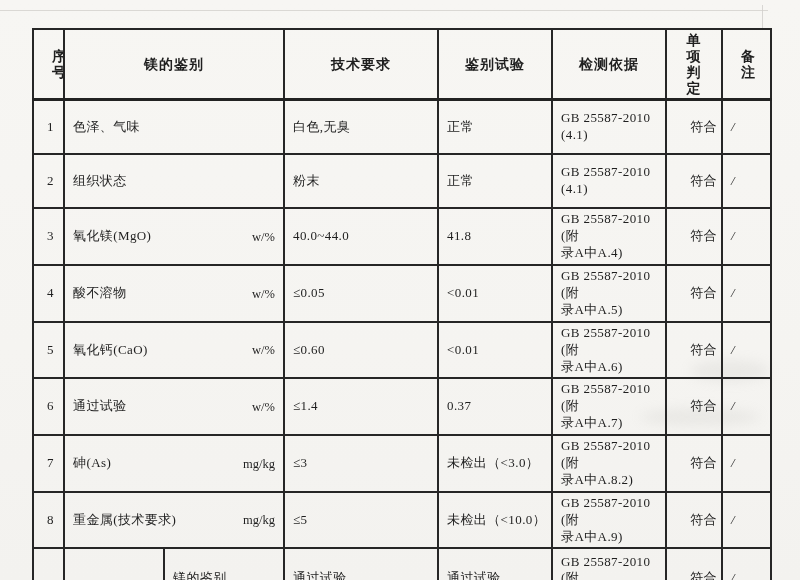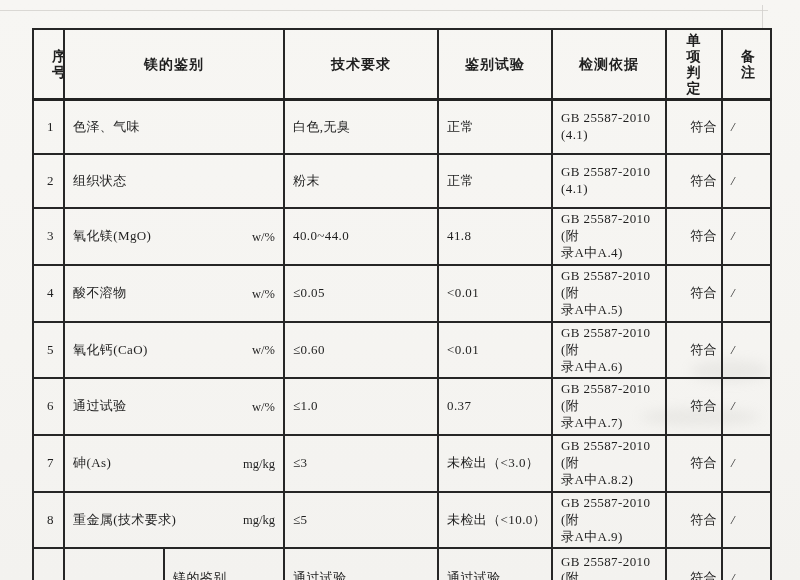--- a/index.html
+++ b/index.html
@@ -171,21 +171,21 @@
   </tr>
 
   <tr class="rh">
     <td class="c-no">6</td>
     <td colspan="2">
       <div class="item-row">
             <span>通过试验</span>
             <span class="unit">w/%</span>
           </div>
     </td>
-    <td class="c-req">≤1.0</td>
+    <td class="c-req">≤1.4</td>
     <td class="c-res">0.37</td>
     <td class="c-basis">GB 25587-2010(附
 录A中A.7)</td>
     <td class="c-judge">符合</td>
     <td class="c-remark">/</td>
   </tr>
 
   <tr class="rh">
     <td class="c-no">7</td>
     <td colspan="2">

